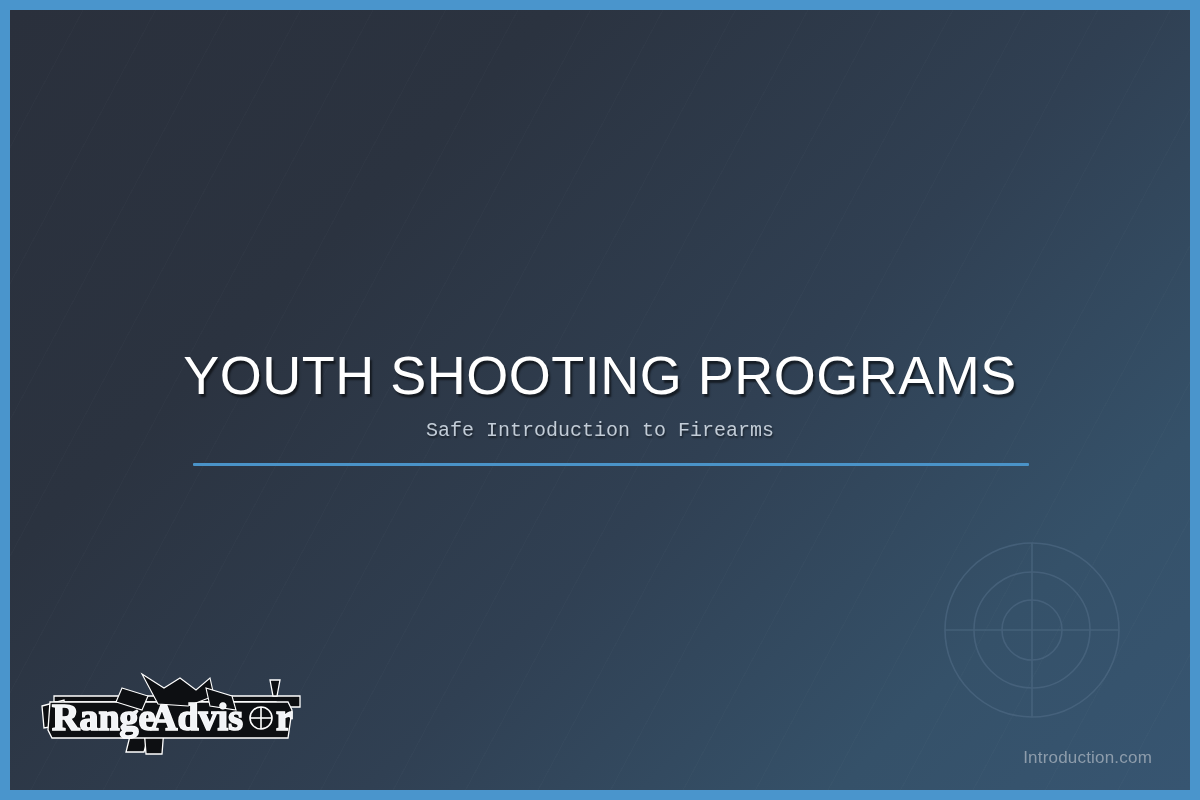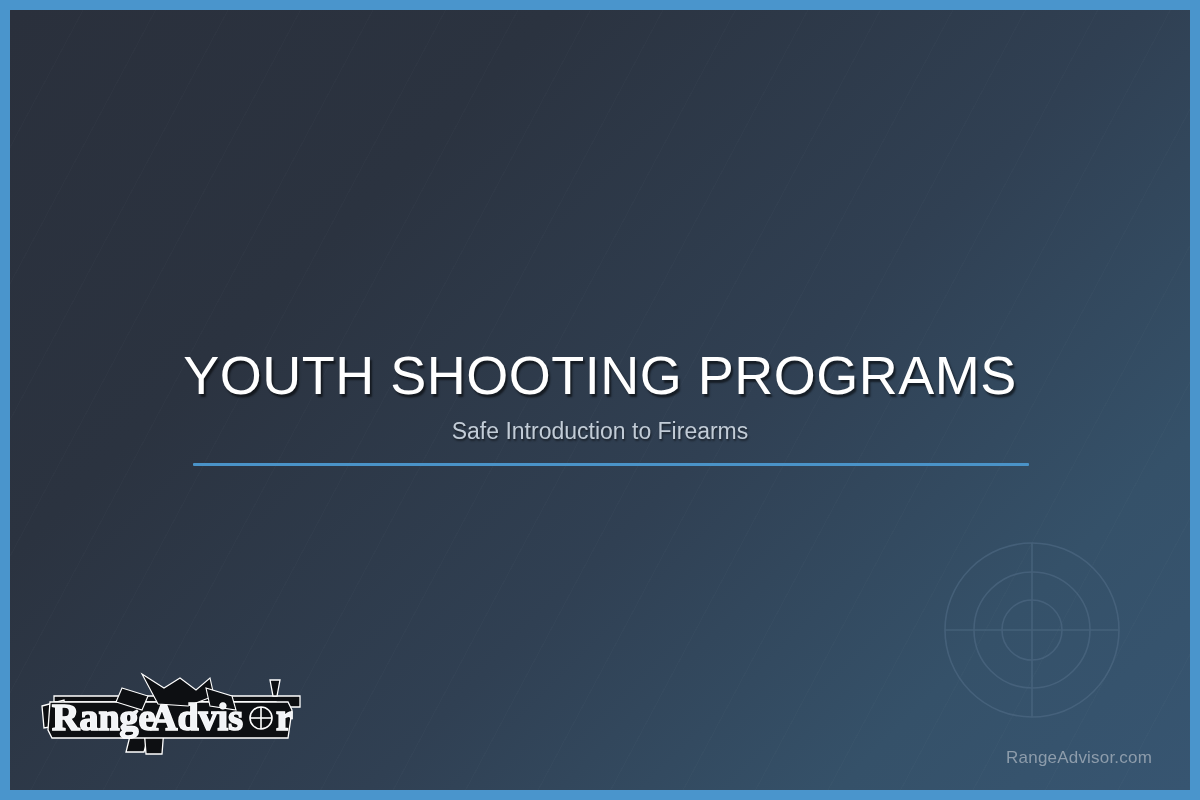--- a/index.html
+++ b/index.html
@@ -73,26 +73,26 @@
     line-height: 58px;
     font-weight: normal;
     letter-spacing: 0.5px;
     color: #ffffff;
     text-shadow: 2px 3px 2px rgba(0,0,0,0.55);
     font-family: "Liberation Sans", sans-serif;
   }
 
   .slide-subtitle {
     margin: 14px 0 8px 0;
-    font-size: 23px;
+    font-size: 20px;
     line-height: 26px;
     font-weight: normal;
     color: #c2ccd7;
     text-shadow: 1px 2px 2px rgba(0,0,0,0.45);
-    font-family: Liberation Sans, sans-serif;
+    font-family: Liberation Mono, monospace;
   }
 
   .title-rule {
     position: absolute;
     left: 183px;
     top: 453px;
     width: 836px;
     height: 3px;
     background: #4a93c8;
     border-radius: 1px;
@@ -140,21 +140,21 @@
       </svg>
     </div>
 
     <div class="title-block">
       <h1 class="slide-title">YOUTH SHOOTING PROGRAMS</h1>
       <h2 class="slide-subtitle">Safe Introduction to Firearms</h2>
     </div>
 
     <div class="title-rule"></div>
 
-    <div class="footer-url">RangeAdvisor.com</div>
+    <div class="footer-url">Introduction.com</div>
 
     <div class="logo">
       <svg width="276" height="92" viewBox="0 0 276 92" xmlns="http://www.w3.org/2000/svg">
         <defs>
           <clipPath id="logoclip">
               <rect x="0" y="0" width="276" height="92"></rect>
             </clipPath>
         </defs>
         <g clip-path="url(#logoclip)">
 

